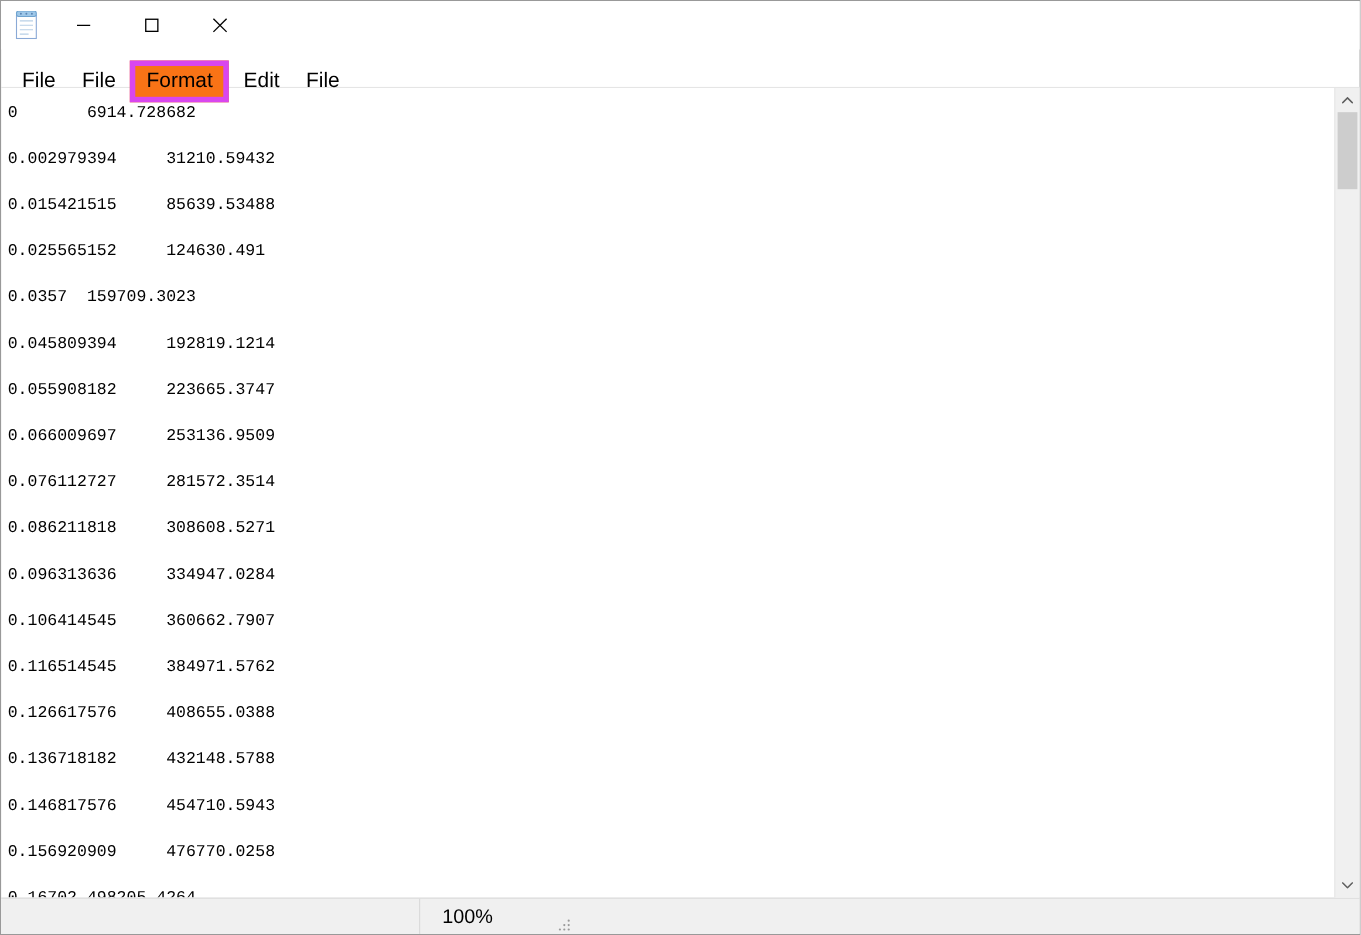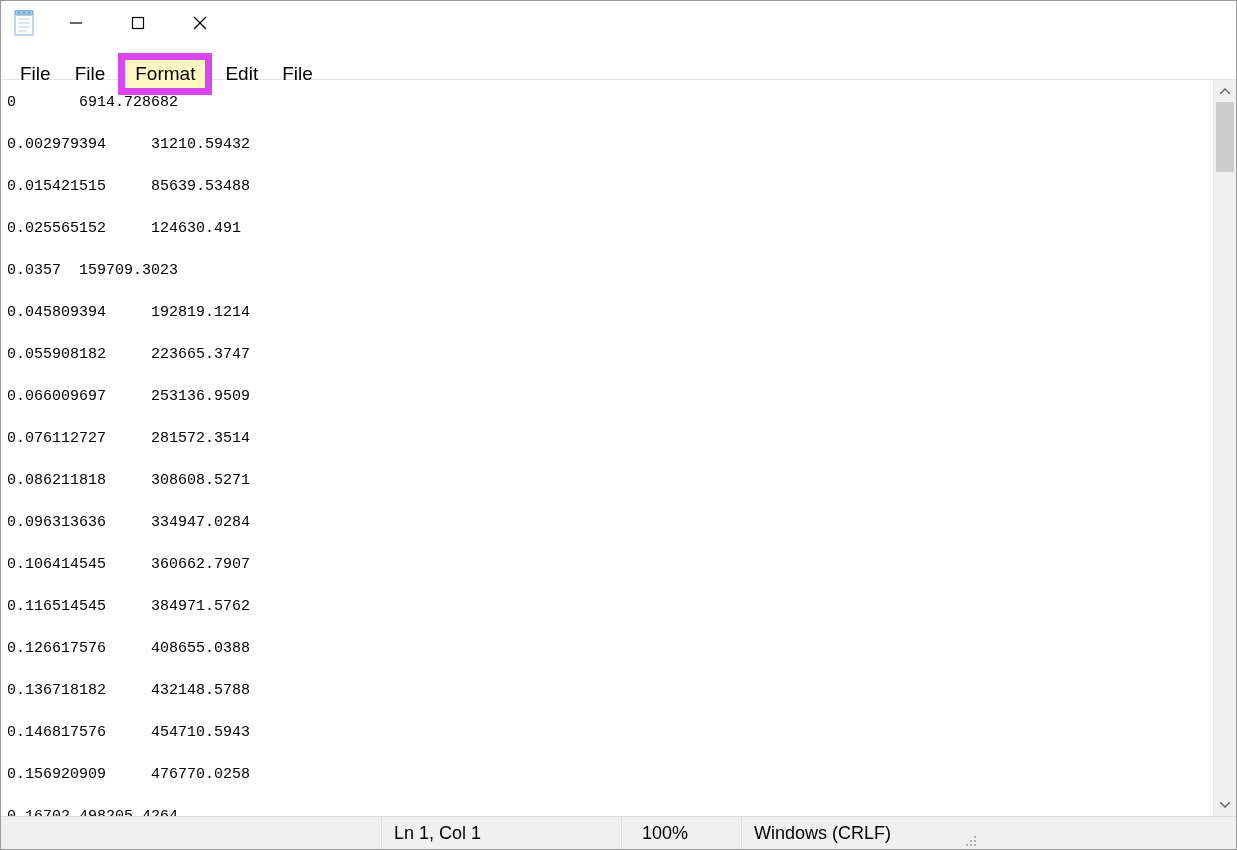--- a/index.html
+++ b/index.html
@@ -64,22 +64,22 @@
     color: #000;
     border-bottom: 1px solid #e5e5e5;
   }
   .menu-item {
     padding: 3px 10px;
     margin-right: 2px;
     border: 1px solid transparent;
     margin-top: 24px;
   }
   .menu-item.highlight {
-    background: #fef9c3;
-    border: 7px solid #d946ef;
+    background: #f97316;
+    border: 5px solid #d946ef;
   }
   
   .content-wrap {
     flex: 1;
     display: flex;
     min-height: 0;
   }
   .text-area {
     flex: 1;
     padding: 2px 0 0 6px;
@@ -234,23 +234,21 @@
       <div class="scroll-arrow down">
         <svg width="10" height="6">
             <polyline points="0,0 5,5 10,0" fill="none" stroke="#606060" stroke-width="1.4"></polyline>
           </svg>
       </div>
     </div>
   </div>
 
   <div class="status-bar">
     <div class="status-spacer"></div>
-    <div class="status-cell pos">Ln 1, Col 1</div>
     <div class="status-cell zoom">100%</div>
-    <div class="status-cell eol">Windows (CRLF)</div>
     <div class="resize-grip">
       <svg width="14" height="14">
         <circle cx="12" cy="4" r="1" fill="#9a9a9a"></circle>
         <circle cx="8" cy="8" r="1" fill="#9a9a9a"></circle>
         <circle cx="12" cy="8" r="1" fill="#9a9a9a"></circle>
         <circle cx="4" cy="12" r="1" fill="#9a9a9a"></circle>
         <circle cx="8" cy="12" r="1" fill="#9a9a9a"></circle>
         <circle cx="12" cy="12" r="1" fill="#9a9a9a"></circle>
       </svg>
     </div>

